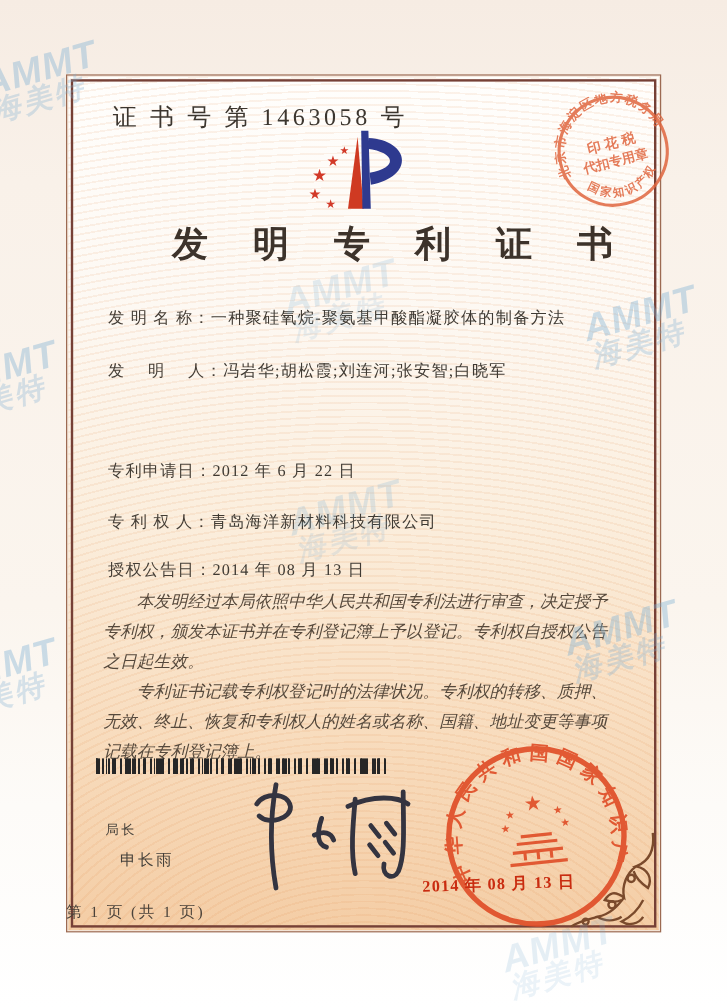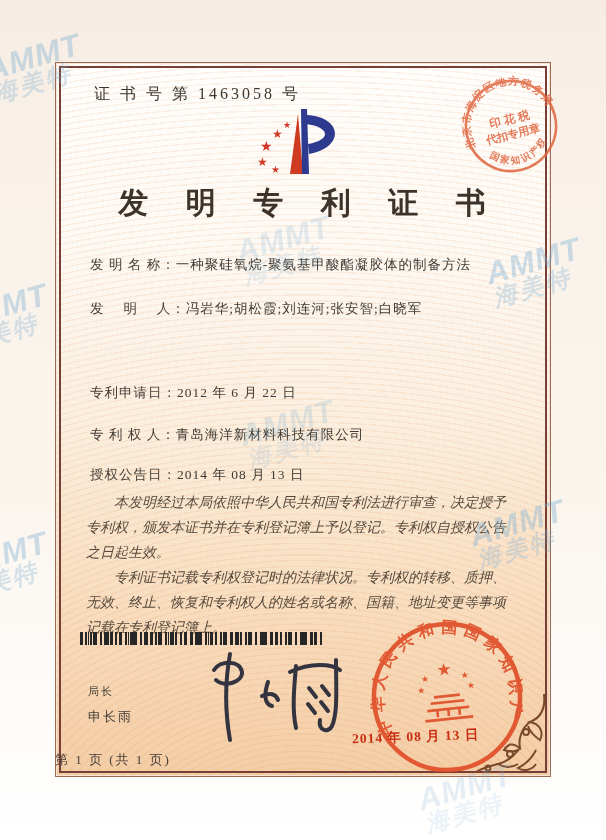--- a/index.html
+++ b/index.html
@@ -31,27 +31,27 @@
     transform:rotate(-16deg);
     font-family:"Liberation Sans","DejaVu Sans",sans-serif;
     font-style:italic;font-weight:bold;line-height:0.95;
     color:rgba(122,173,209,0.38);white-space:nowrap;
   }
   .wm .l1{display:block;font-size:31px;letter-spacing:1px;}
   .wm .l2{display:block;font-size:24px;letter-spacing:3px;color:rgba(122,173,209,0.30);}
   
   .cert-no{
     position:absolute;left:94px;top:84px;z-index:4;
-    font-size:16px;letter-spacing:3px;color:#3c362f;
+    font-size:20px;letter-spacing:3px;color:#3c362f;
   }
   .logo{position:absolute;left:50%;top:106px;transform:translateX(-50%);z-index:4;}
   .title{
     position:absolute;left:55px;top:183px;width:494px;z-index:4;
     text-align:center;font-size:30px;font-weight:600;color:#3d332b;
-    letter-spacing:15px;text-indent:15px;
+    letter-spacing:15px;text-indent:15px;padding-left:25px;
   }
   
   .field{
     position:absolute;left:90px;z-index:4;
     font-size:13.5px;color:#453e36;letter-spacing:1px;white-space:nowrap;
   }
   .field .lab{color:#453e36;}
   .field .val{color:#3f3a33;}
   
   .body-text{
@@ -62,21 +62,21 @@
   
   .barcode{
     position:absolute;left:80px;top:632px;width:245px;height:13px;z-index:4;
     background-image:
       repeating-linear-gradient(90deg,#262626 0 2px,transparent 2px 5px),
       repeating-linear-gradient(90deg,#262626 0 1px,transparent 1px 8px),
       repeating-linear-gradient(90deg,#262626 0 3px,transparent 3px 13px);
   }
   
   .comm-title{position:absolute;left:88px;top:684px;font-size:11px;color:#45403a;letter-spacing:2px;z-index:4;}
-  .comm-name{position:absolute;left:88px;top:708px;font-size:13px;color:#45403a;letter-spacing:2px;z-index:4;}
+  .comm-name{position:absolute;left:100px;top:708px;font-size:13px;color:#45403a;letter-spacing:2px;z-index:4;}
   .signature{position:absolute;left:196px;top:648px;z-index:5;}
   
   .seal-main{position:absolute;left:368px;top:618px;width:158px;height:158px;z-index:5;transform:rotate(-6deg);opacity:.93;}
   .seal-date{
     position:absolute;left:352px;top:728px;z-index:6;
     font-size:13.5px;font-weight:bold;color:#c92c10;letter-spacing:1px;
     transform:rotate(-2deg);white-space:nowrap;
   }
   .tax-stamp{position:absolute;left:462px;top:77px;width:98px;height:98px;z-index:5;transform:rotate(-14deg);opacity:.85;}
   

